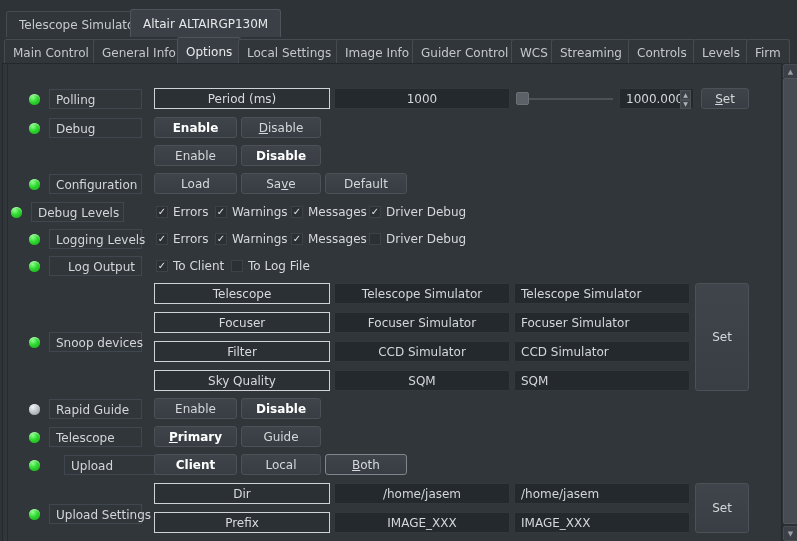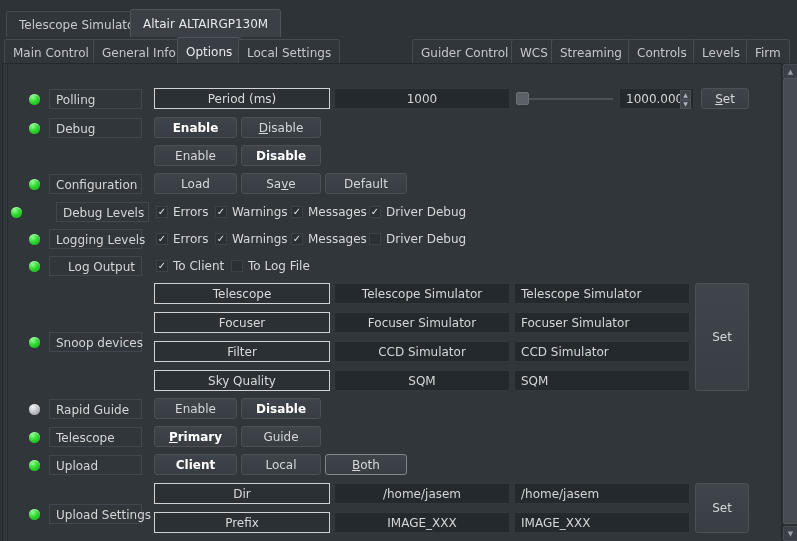--- a/index.html
+++ b/index.html
@@ -139,20 +139,23 @@
       </div>
     <div class="ptab" style="left:93px;">
         <span>General Info</span>
       </div>
     <div class="ptab sel" style="left:177px;">
         <span>Options</span>
       </div>
     <div class="ptab" style="left:238px;">
         <span>Local Settings</span>
       </div>
+    <div class="ptab" style="left:336px;">
+        <span>Image Info</span>
+      </div>
     <div class="ptab" style="left:412px;">
         <span>Guider Control</span>
       </div>
     <div class="ptab" style="left:511px;">
         <span>WCS</span>
       </div>
     <div class="ptab" style="left:551px;">
         <span>Streaming</span>
       </div>
     <div class="ptab" style="left:628px;">
@@ -215,21 +218,21 @@
       <div class="plabel" style="width:93px;margin-left:9px;">Configuration</div>
     </div>
     <div class="btn" style="position:absolute;left:151px;top:109px;width:83px;">Load</div>
     <div class="btn" style="position:absolute;left:238px;top:109px;width:80px;">
       <span>Sa</span>
         <span class="ulab">v</span>
         <span>e</span>
     </div>
     <div class="btn" style="position:absolute;left:322px;top:109px;width:82px;">Default</div>
 
-    <div class="row" style="left:8px;top:138px;gap:25px;">
+    <div class="row" style="left:8px;top:138px;">
       <div class="led on"></div>
       <div class="plabel" style="width:93px;margin-left:9px;">Debug Levels</div>
     </div>
     <div class="chk" style="position:absolute;left:153px;top:141px;">
       <span class="cbox ck"></span>
       <span>Errors</span>
     </div>
     <div class="chk" style="position:absolute;left:212px;top:141px;">
       <span class="cbox ck"></span>
       <span>Warnings</span>
@@ -312,21 +315,21 @@
       <div class="plabel" style="width:93px;margin-left:9px;">Telescope</div>
     </div>
     <div class="btn act" style="position:absolute;left:151px;top:362px;width:83px;">
       <span class="ulab">P</span>
         <span>rimary</span>
     </div>
     <div class="btn" style="position:absolute;left:238px;top:362px;width:80px;">Guide</div>
 
     <div class="row" style="left:26px;top:391px;">
       <div class="led on"></div>
-      <div class="plabel" style="width:93px;margin-left:9px;">Upload</div>
+      <div class="plabel" style="width:93px;margin-left:24px;">Upload</div>
     </div>
     <div class="btn act" style="position:absolute;left:151px;top:390px;width:83px;">Client</div>
     <div class="btn" style="position:absolute;left:238px;top:390px;width:80px;">Local</div>
     <div class="btn focus" style="position:absolute;left:322px;top:390px;width:82px;">
       <span class="ulab">B</span>
         <span>oth</span>
     </div>
 
     <div class="row" style="left:26px;top:440px;">
       <div class="led on"></div>

